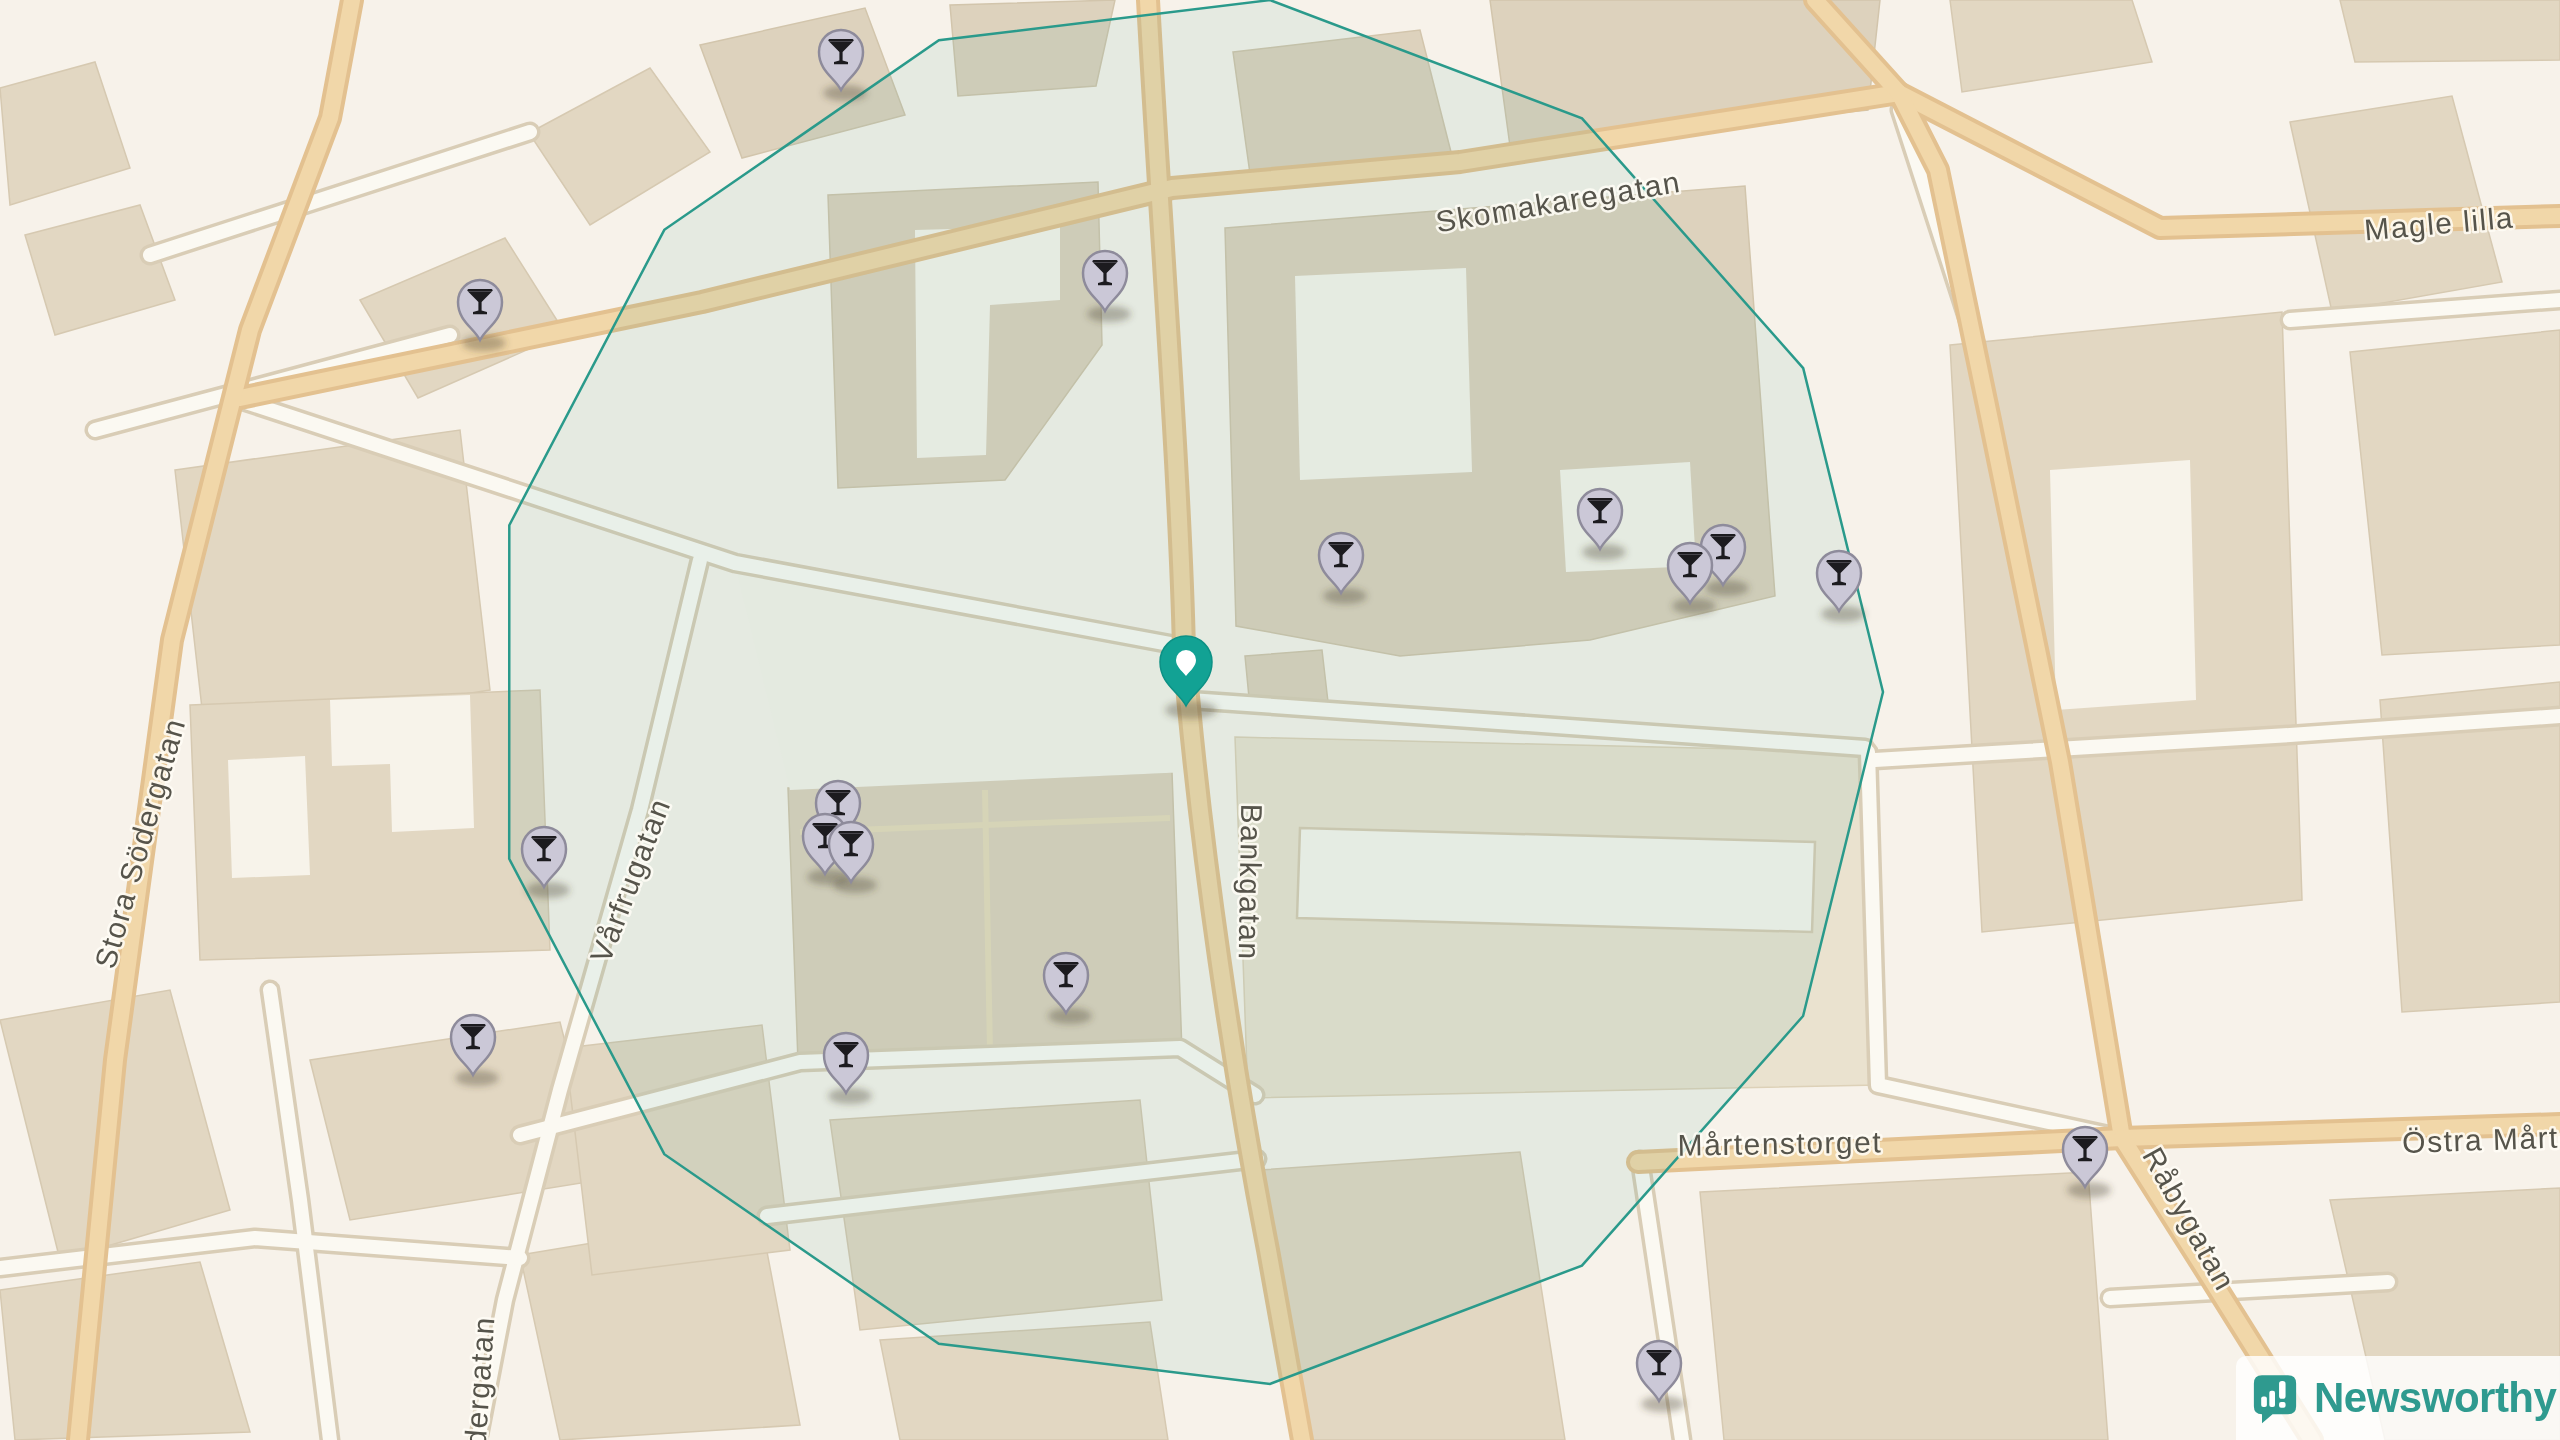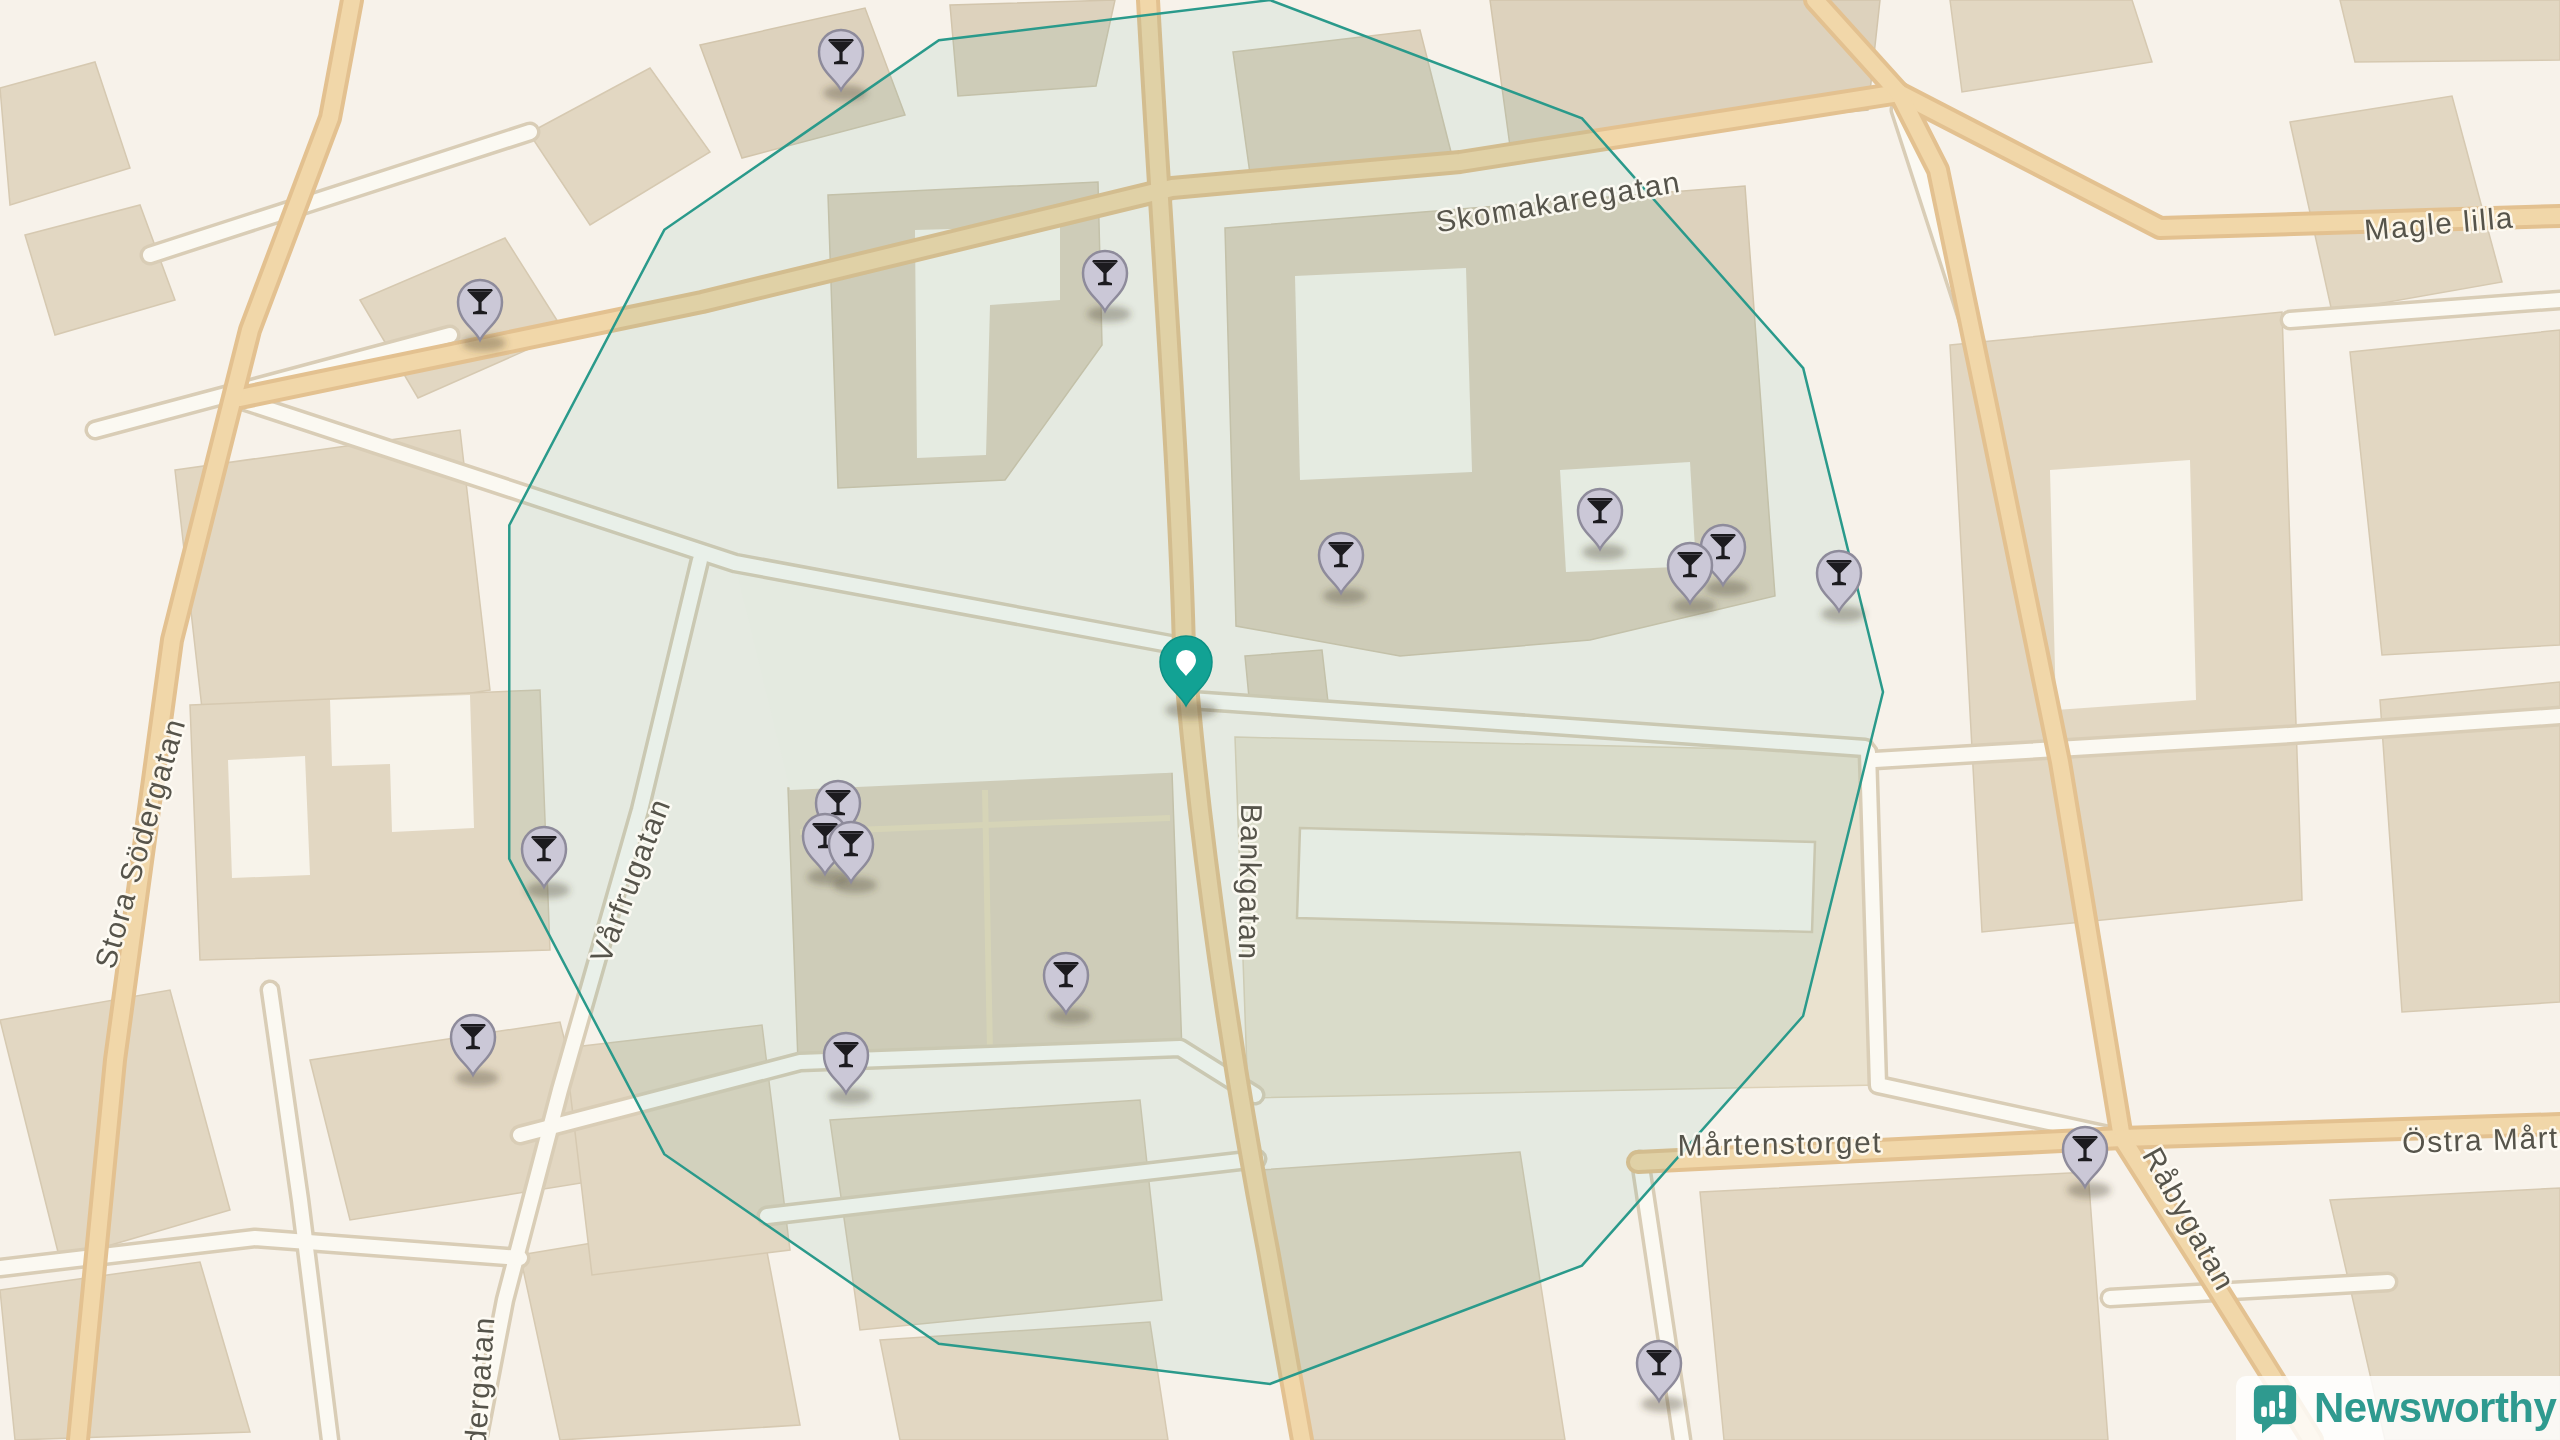--- a/index.html
+++ b/index.html
@@ -16,21 +16,21 @@
 
   .wcase{stroke:#d9cdb6;stroke-width:21;fill:none;stroke-linecap:round;stroke-linejoin:round;}
   .wfill{stroke:#fbf9f2;stroke-width:14;fill:none;stroke-linecap:round;stroke-linejoin:round;}
   .tcase{stroke:#e3c190;stroke-width:24;fill:none;stroke-linecap:round;stroke-linejoin:round;}
   .tfill{stroke:#f1d7a9;stroke-width:16;fill:none;stroke-linecap:round;stroke-linejoin:round;}
 
   .street-label{font-family:"Liberation Sans","DejaVu Sans",sans-serif;font-size:30px;letter-spacing:1.5px;
     fill:#56544b;stroke:#fffdf6;stroke-width:5px;stroke-opacity:.85;paint-order:stroke;stroke-linejoin:round;
     text-anchor:middle;}
 
-  .attribution{position:absolute;right:0;bottom:0;width:324px;height:64px;background:rgba(255,255,255,.82);
+  .attribution{position:absolute;right:0;bottom:0;width:324px;height:84px;background:rgba(255,255,255,.82);
     border-radius:10px 0 0 0;display:flex;align-items:center;gap:13px;padding-left:13px;box-sizing:border-box;}
   .logo-icon{width:52px;height:52px;flex:0 0 auto;}
   .logo-text{font-size:42px;font-weight:700;letter-spacing:-.5px;}
 </style>
 </head>
 <body>
 
 <div id="stage">
   <svg id="mapsvg" viewBox="0 0 2560 1440" width="2560" height="1440">
     <defs>

